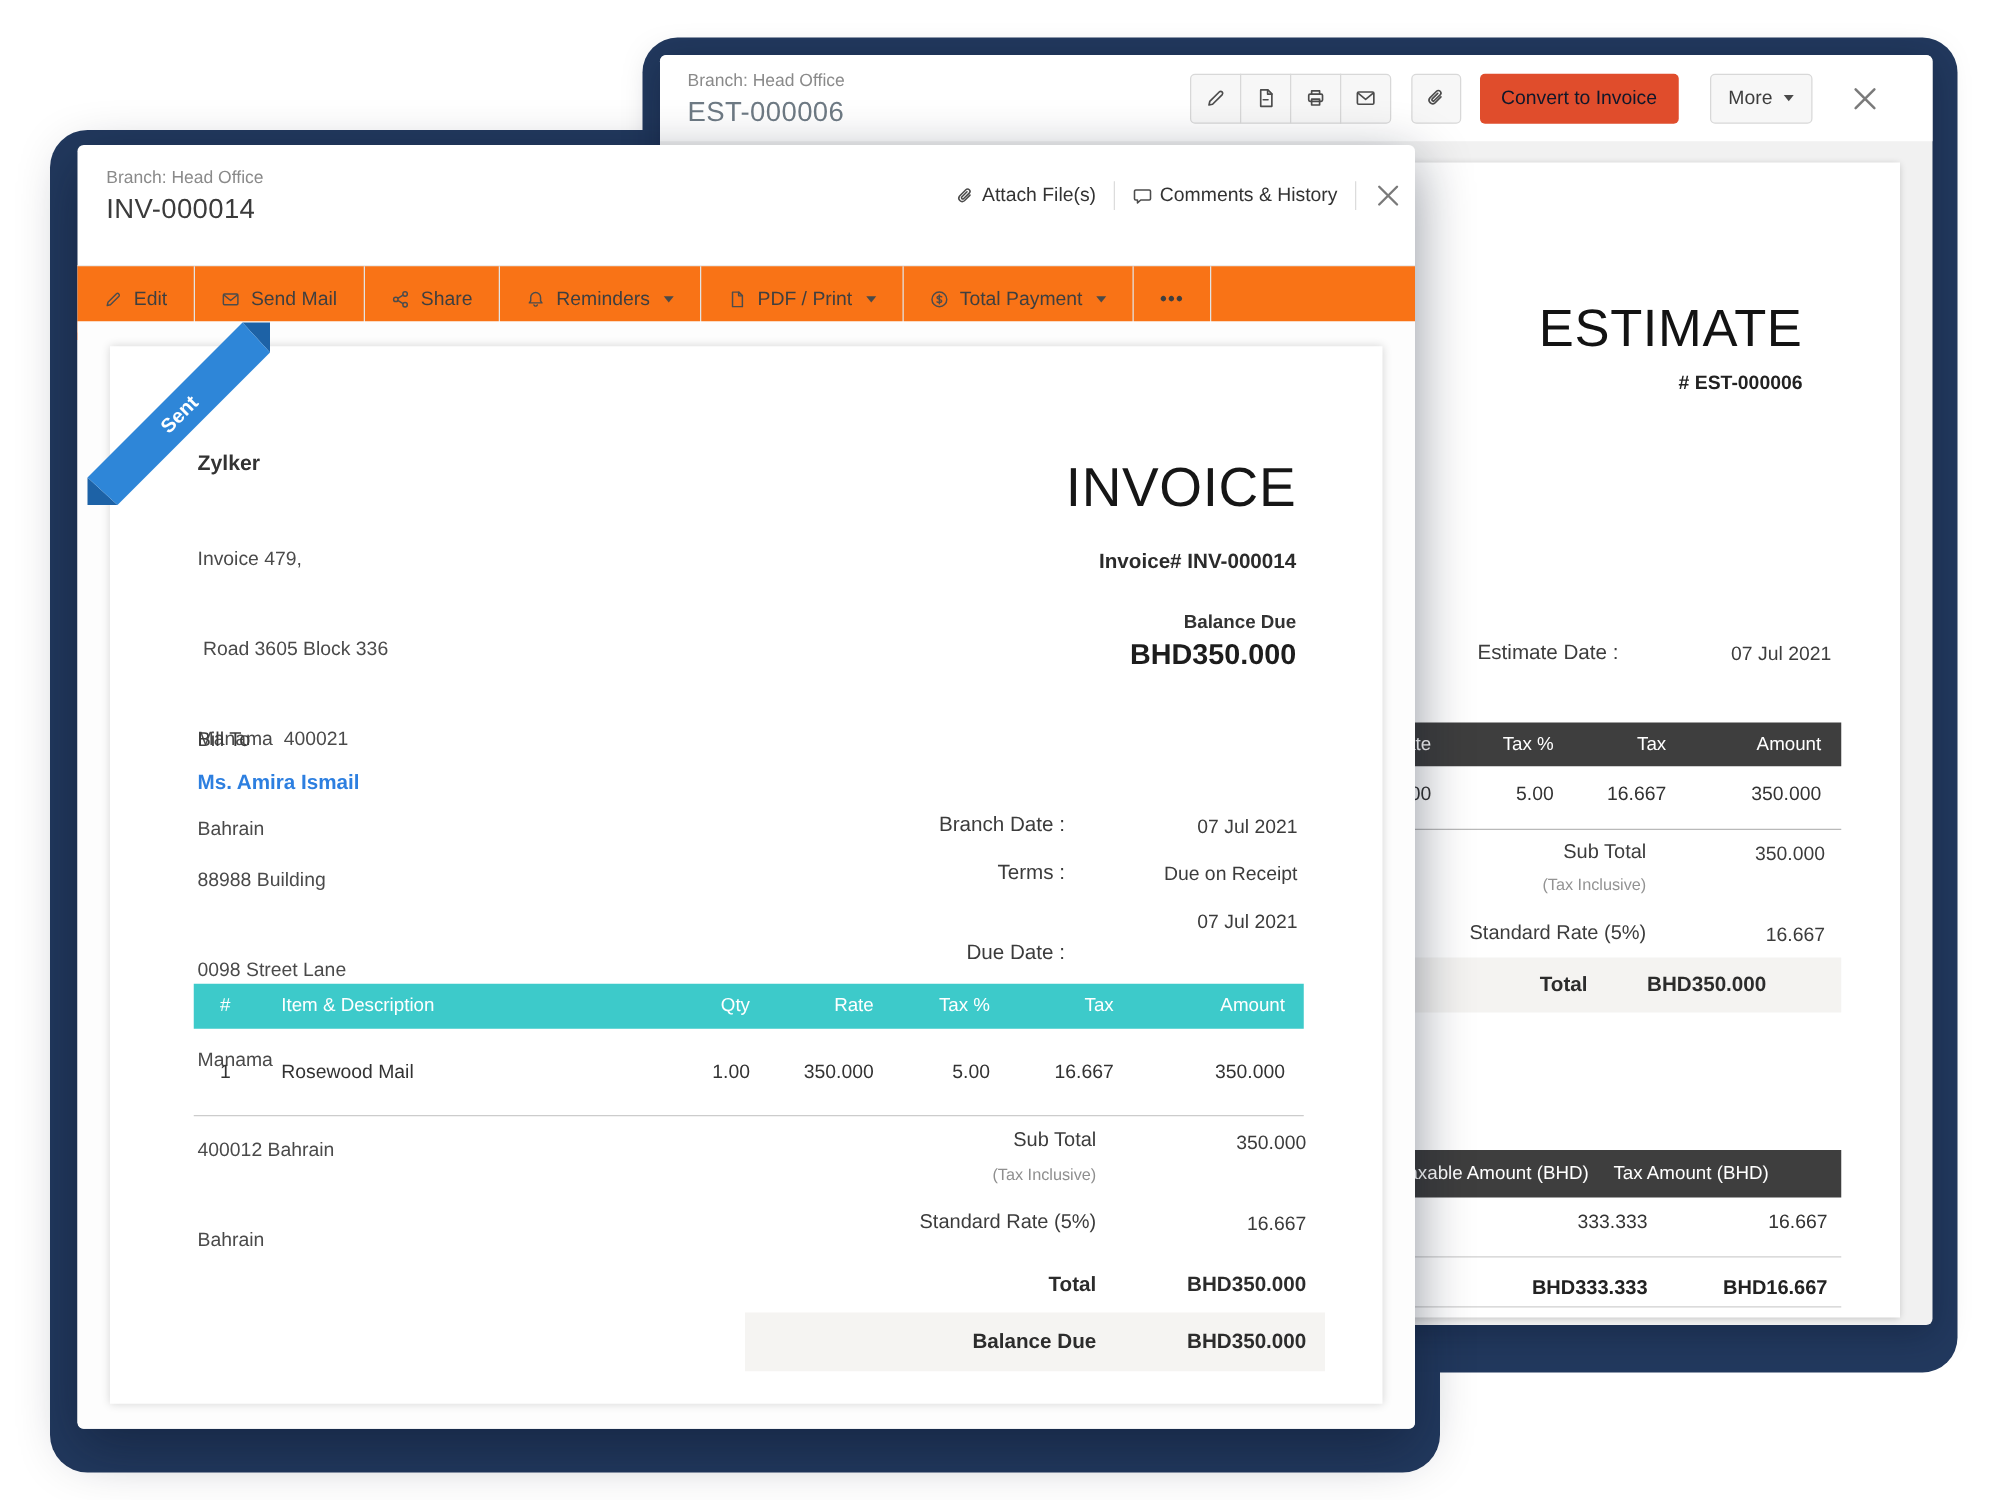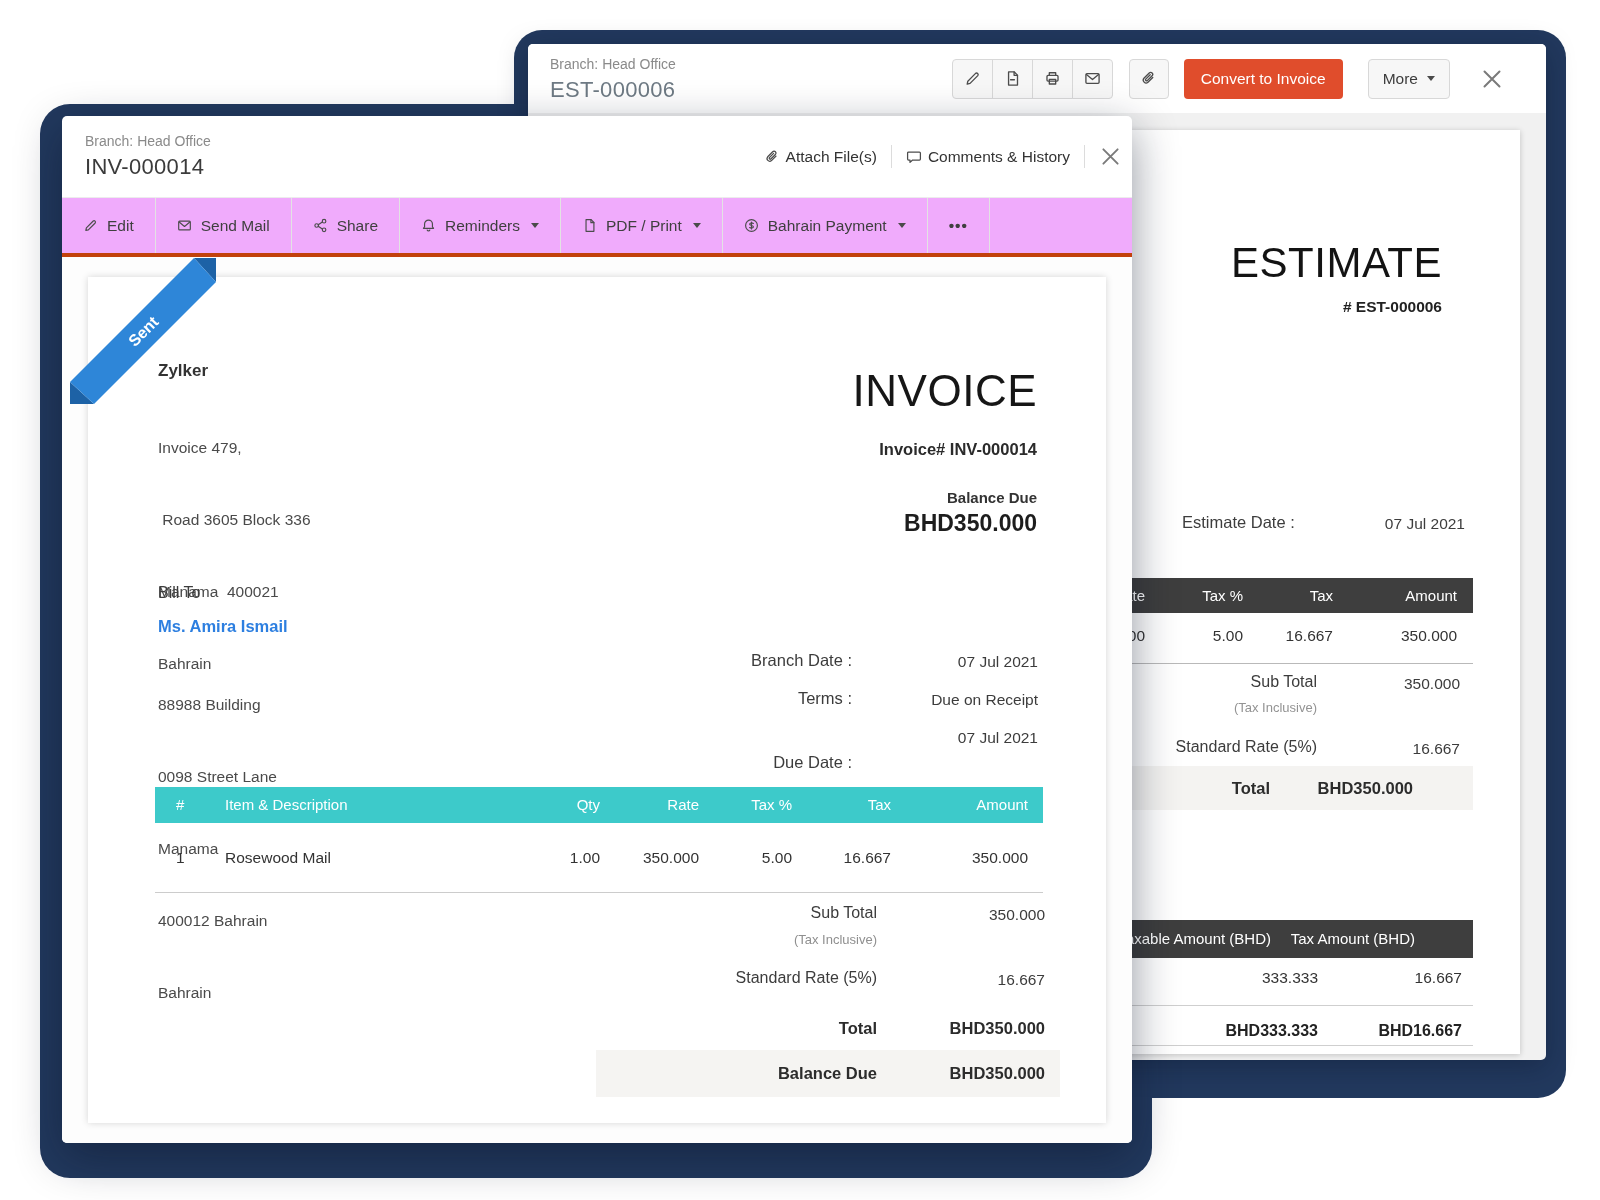--- a/index.html
+++ b/index.html
@@ -21,21 +21,21 @@
   .est-num{left:22px;top:33px;color:#6e7a84;}
   .est-actions{position:absolute;right:0;top:0;height:69px;display:flex;align-items:center;padding-right:44px;}
   .btn-group{display:flex;}
   .grp-btn{width:41px;height:40px;background:#f7f7f7;border:1px solid #d8d8d8;margin-left:-1px;
            display:flex;align-items:center;justify-content:center;padding:0;cursor:pointer;}
   .grp-btn:first-child{border-radius:4px 0 0 4px;margin-left:0;}
   .grp-btn:last-child{border-radius:0 4px 4px 0;}
   .solo-btn{width:40px;height:40px;background:#f7f7f7;border:1px solid #d8d8d8;border-radius:4px;
             display:flex;align-items:center;justify-content:center;margin-left:16px;padding:0;cursor:pointer;}
   .convert-btn{height:40px;padding:0 17px;margin-left:15px;background:var(--convert-red,#e04d2c);
-               border:none;border-radius:4px;color:#ffffff;font-size:15.5px;cursor:pointer;
+               border:none;border-radius:4px;color:#0f172a;font-size:15.5px;cursor:pointer;
                font-family:inherit;}
   .more-btn{height:40px;padding:0 14px;margin-left:25px;background:#f7f7f7;border:1px solid #d8d8d8;
             border-radius:4px;font-size:15.5px;color:#3c3c3c;display:flex;align-items:center;gap:7px;
             cursor:pointer;font-family:inherit;}
   .x-btn{background:none;border:none;padding:0;margin-left:32px;cursor:pointer;display:flex;}
 
   .est-page{position:absolute;left:75px;top:86px;width:917px;height:924px;background:#fff;
             box-shadow:0 1px 6px rgba(0,0,0,.2);}
   .est-title{position:absolute;right:78px;top:112px;font-size:42px;line-height:1;color:#131313;letter-spacing:.5px;}
   .est-docnum{position:absolute;right:78px;top:168px;font-size:15.5px;font-weight:bold;color:#222;}
@@ -57,22 +57,22 @@
   .bold{font-weight:bold;}
 
   
   .inv-window{position:absolute;left:62px;top:116px;width:1070px;height:1027px;background:#fff;
               border-radius:5px;box-shadow:0 14px 45px rgba(8,18,38,.45);}
   .inv-branch{left:23px;top:17px;}
   .inv-num{left:23px;top:38px;color:#3b3b3b;}
   .inv-hdr-actions{position:absolute;right:12px;top:0;height:81px;display:flex;align-items:center;gap:14px;}
   .hdr-action{display:flex;align-items:center;gap:6px;font-size:15.5px;color:#333;cursor:pointer;}
   .vdiv{width:1px;height:23px;background:#dcdcdc;}
-  .inv-toolbar{position:absolute;left:0;top:81px;right:0;height:60px;background:#f0abfc;
-               border-top:1px solid #ececec;border-bottom:4px solid #c2410c;display:flex;box-sizing:border-box;}
+  .inv-toolbar{position:absolute;left:0;top:96px;right:0;height:60px;background:#f97316;
+               border-top:1px solid #ececec;border-bottom:6px solid #c2410c;display:flex;box-sizing:border-box;}
   .tb-btn{display:flex;align-items:center;gap:9px;padding:0 21px;border:none;border-right:1px solid #e3e3e3;
           background:transparent;font-size:15.5px;color:#3f3f3f;cursor:pointer;font-family:inherit;height:100%;}
   .caret{width:0;height:0;border-left:4.5px solid transparent;border-right:4.5px solid transparent;
          border-top:5.5px solid #4a4a4a;display:inline-block;margin-left:2px;}
   .inv-body{position:absolute;left:0;top:141px;right:0;bottom:0;background:#fdfdfd;border-radius:0 0 5px 5px;}
   .inv-page{position:absolute;left:26px;top:20px;width:1018px;height:846px;background:#fff;
             box-shadow:0 0 7px rgba(0,0,0,.16);}
   .ribbon{position:absolute;left:-22px;top:-23px;width:170px;height:170px;}
   .company-name{position:absolute;left:70px;top:84px;font-size:17px;font-weight:bold;color:#333;}
   .addr{position:absolute;font-size:15.5px;line-height:24px;color:#4a4a4a;white-space:pre;}
@@ -271,21 +271,21 @@
             <path class="st" d="M9.5 1.8v3.2h3.2"></path>
           </svg>
         <span>PDF / Print</span>
         <span class="caret"></span>
       </button>
       <button class="tb-btn">
         <svg class="ic" width="15" height="15" viewBox="0 0 16 16">
             <circle class="st" cx="8" cy="8" r="6.3"></circle>
             <path class="st" d="M8 4.3v7.4M10 5.8c-1.6-1-4-.6-4 .9 0 1.7 4 .9 4 2.6 0 1.5-2.4 1.9-4 .9"></path>
           </svg>
-        <span>Bahrain Payment</span>
+        <span>Total Payment</span>
         <span class="caret"></span>
       </button>
       <button class="tb-btn" style="letter-spacing:1px;font-weight:bold;">
         <span>•••</span>
       </button>
     </nav>
 
     <div class="inv-body">
       <div class="inv-page">
 

